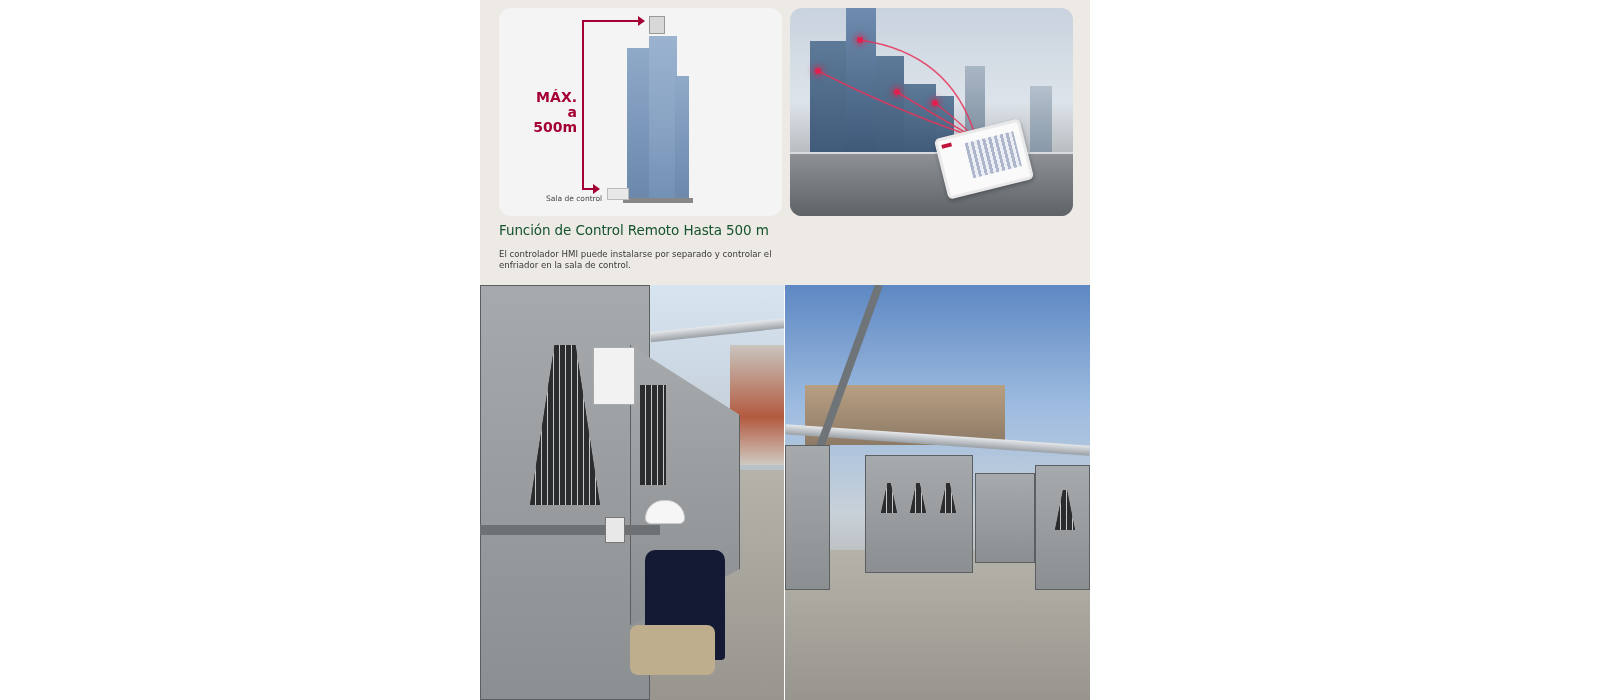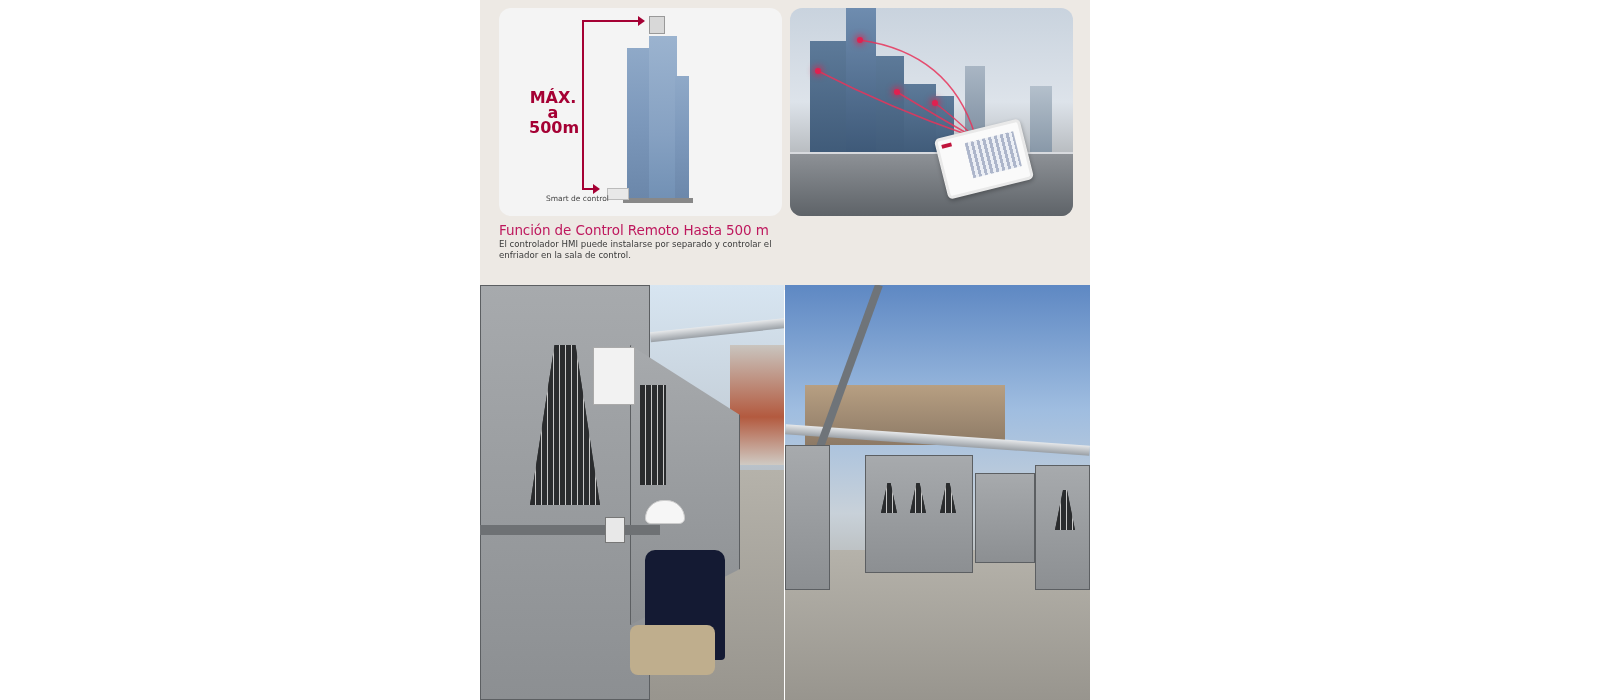--- a/index.html
+++ b/index.html
@@ -10,30 +10,30 @@
 
   .top-section { position: absolute; left: 0; top: 0; width: 610px; height: 290px; background: #ede9e4; }
 
   .card { position: absolute; top: 8px; width: 283px; height: 208px; border-radius: 12px; overflow: hidden; }
   .card.left { left: 19px; background: #f4f4f4; }
   .card.right { left: 310px; background: linear-gradient(180deg, #c9d3de 0%, #dde3ea 45%, #b8bcc0 70%, #7d8186 100%); }
 
   .caption { position: absolute; top: 222px; width: 283px; color: #222; }
   .caption.left { left: 19px; }
   .caption.right { left: 310px; }
-  .caption h2 { font-size: 13.5px; font-weight: normal; color: #be185d; margin-bottom: 1px; letter-spacing: -0.1px; }
+  .caption h2 { font-size: 13.5px; font-weight: normal; color: #14532d; margin-bottom: 11px; letter-spacing: -0.1px; }
   .caption p { font-size: 8.6px; line-height: 11px; color: #3a3a3a; }
 
   
   .arrow-v { position: absolute; left: 83px; top: 12px; width: 2px; height: 170px; background: #a50034; }
   .arrow-top { position: absolute; left: 83px; top: 12px; width: 58px; height: 2px; background: #a50034; }
   .arrow-top::after { content: ""; position: absolute; right: -5px; top: -4px; border-left: 7px solid #a50034; border-top: 5px solid transparent; border-bottom: 5px solid transparent; }
   .arrow-bot { position: absolute; left: 83px; top: 180px; width: 13px; height: 2px; background: #a50034; }
   .arrow-bot::after { content: ""; position: absolute; right: -5px; top: -4px; border-left: 7px solid #a50034; border-top: 5px solid transparent; border-bottom: 5px solid transparent; }
-  .max-label { position: absolute; left: 30px; top: 82px; width: 48px; text-align: center; color: #a50034; font-weight: bold; font-size: 16px; line-height: 15px; }
+  .max-label { position: absolute; left: 30px; top: 82px; width: 48px; text-align: right; color: #a50034; font-weight: bold; font-size: 14px; line-height: 15px; }
   .control-room-label { position: absolute; left: 47px; top: 186px; font-size: 7.5px; color: #444; }
   .control-box { position: absolute; left: 108px; top: 180px; width: 22px; height: 12px; background: #e8e8e8; border: 1px solid #bbb; }
   .tower { position: absolute; background: linear-gradient(180deg, #8fa9c8 0%, #7c98bb 50%, #6b87aa 100%); }
   .tower.t1 { left: 128px; top: 40px; width: 24px; height: 150px; }
   .tower.t2 { left: 150px; top: 28px; width: 28px; height: 165px; background: linear-gradient(180deg, #9bb3cf 0%, #86a1c2 60%, #7190b4 100%); }
   .tower.t3 { left: 176px; top: 68px; width: 14px; height: 125px; }
   .tower-top { position: absolute; left: 150px; top: 8px; width: 16px; height: 18px; background: #d8d8d8; border: 1px solid #999; }
   .tower-base { position: absolute; left: 124px; top: 190px; width: 70px; height: 5px; background: #888; }
 
   
@@ -72,21 +72,21 @@
       <div class="max-label">
         <div>MÁX.</div>
         <div>a 500m</div>
       </div>
       <div class="tower-top"></div>
       <div class="tower t1"></div>
       <div class="tower t2"></div>
       <div class="tower t3"></div>
       <div class="tower-base"></div>
       <div class="control-box"></div>
-      <span class="control-room-label">Smart de control</span>
+      <span class="control-room-label">Sala de control</span>
     </div>
 
     <div class="card right">
       <div class="bldg" style="left:20px;width:36px;height:115px;"></div>
       <div class="bldg" style="left:56px;width:30px;height:150px;background:linear-gradient(180deg,#6f8db0,#3d5877);"></div>
       <div class="bldg" style="left:86px;width:28px;height:100px;"></div>
       <div class="bldg" style="left:114px;width:32px;height:72px;"></div>
       <div class="bldg" style="left:146px;width:18px;height:60px;"></div>
       <div class="bldg" style="left:175px;width:20px;height:90px;background:linear-gradient(180deg,#a9b6c4,#76879a);"></div>
       <div class="bldg" style="left:240px;width:22px;height:70px;background:linear-gradient(180deg,#b4c0cc,#8696a6);"></div>

